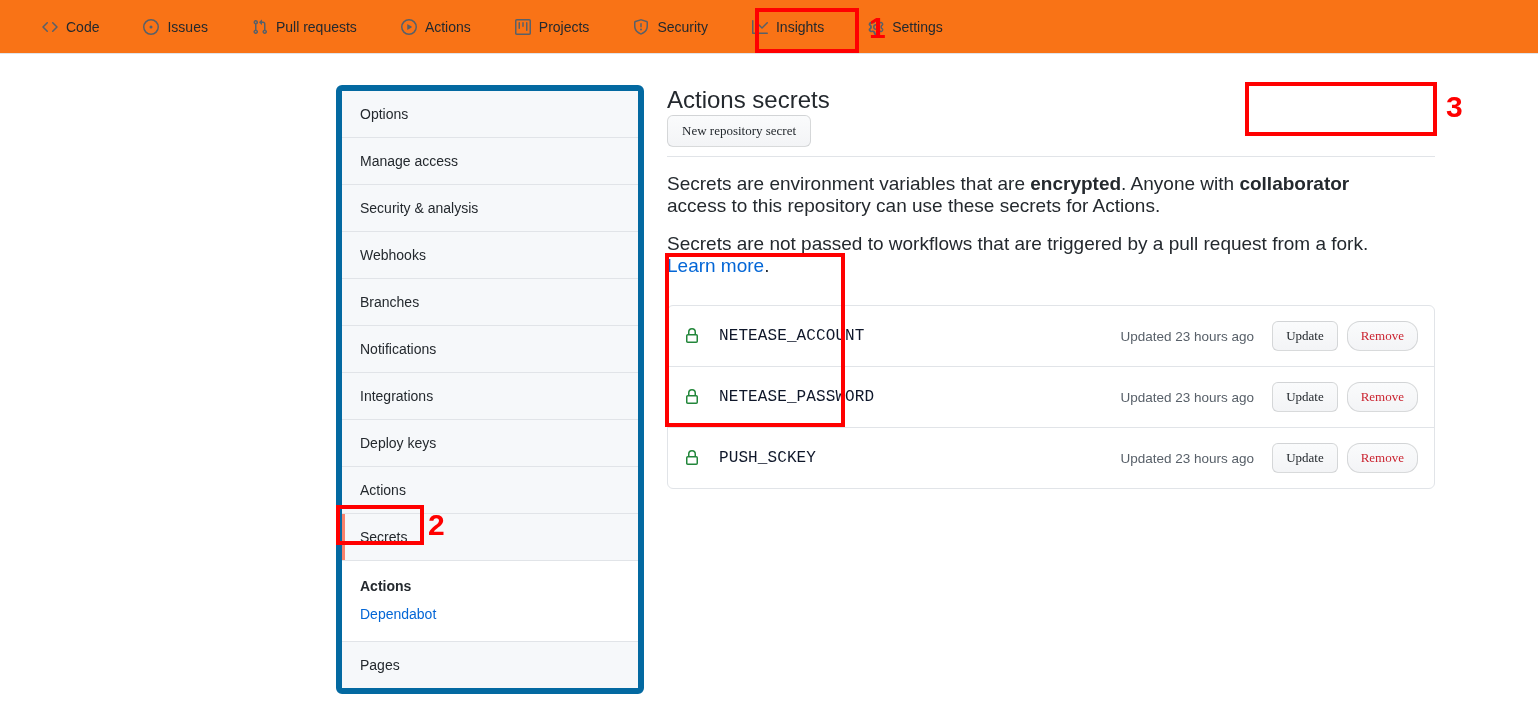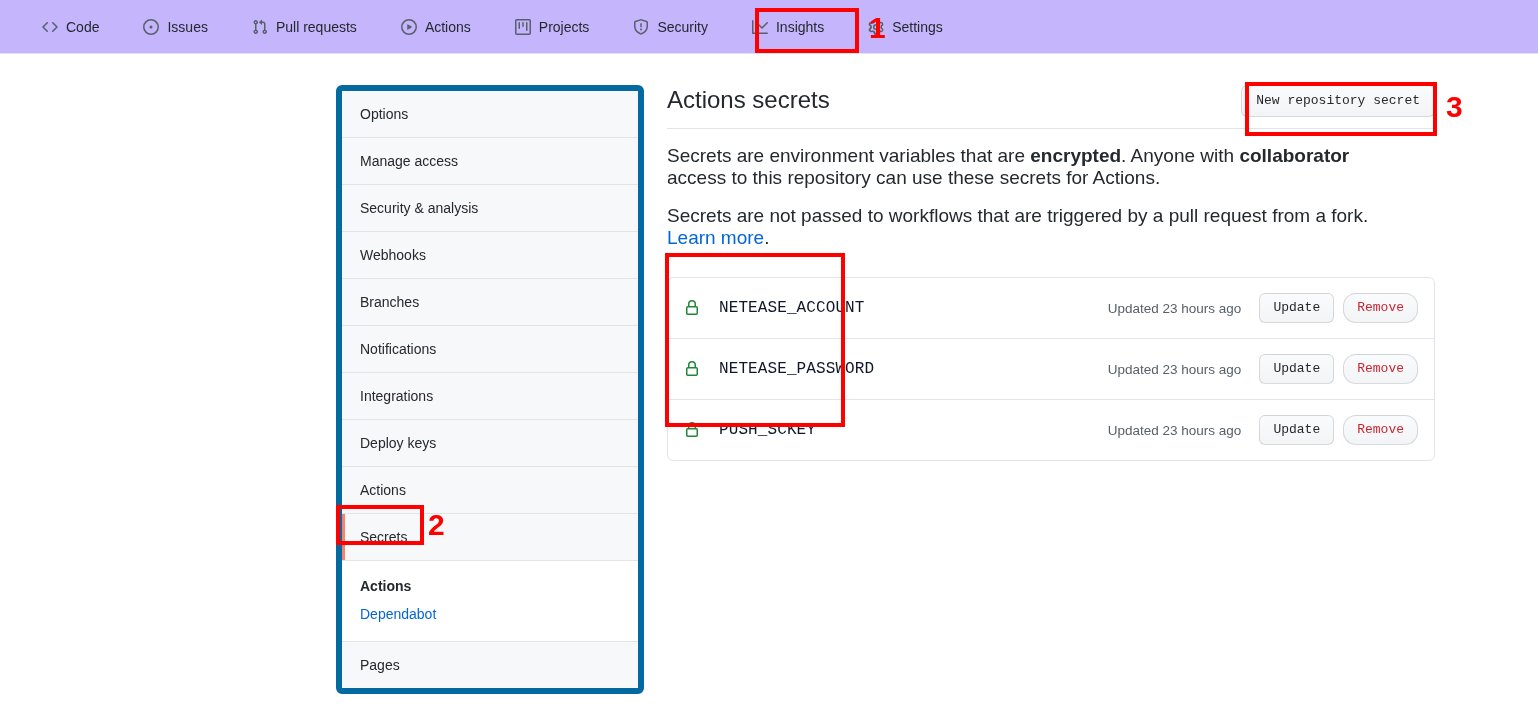--- a/index.html
+++ b/index.html
@@ -13,21 +13,21 @@
     font-family: "Liberation Sans", sans-serif;
     font-size: 14px;
     color: #24292e;
     overflow: hidden;
     position: relative;
   }
 
   
   #repo-nav {
     height: 54px;
-    background: #c4b5fd;
+    background: #f97316;
     border-bottom: 1px solid #e1e4e8;
     display: flex;
     align-items: center;
     padding-left: 34px;
     box-sizing: border-box;
     position: relative;
   }
   .nav-item {
     display: flex;
     align-items: center;
@@ -113,30 +113,31 @@
     flex: none;
     position: relative;
   }
   #main-header {
     display: flex;
     align-items: flex-start;
     justify-content: space-between;
     border-bottom: 1px solid #e1e4e8;
     padding-bottom: 9px;
     min-height: 34px;
+    flex-direction: column;
   }
   #page-title {
     font-size: 24px;
     font-weight: 400;
     color: #24292e;
     line-height: 30px;
     margin: 0;
   }
   .btn {
-    font-family: Liberation Mono, monospace;
+    font-family: Liberation Serif, serif;
     font-size: 13px;
     color: #24292e;
     background: linear-gradient(180deg, #fafbfc 0%, #f3f4f6 100%);
     border: 1px solid rgba(27,31,35,0.15);
     border-radius: 6px;
     padding: 6px 14px;
     line-height: 18px;
     cursor: pointer;
     white-space: nowrap;
   }

